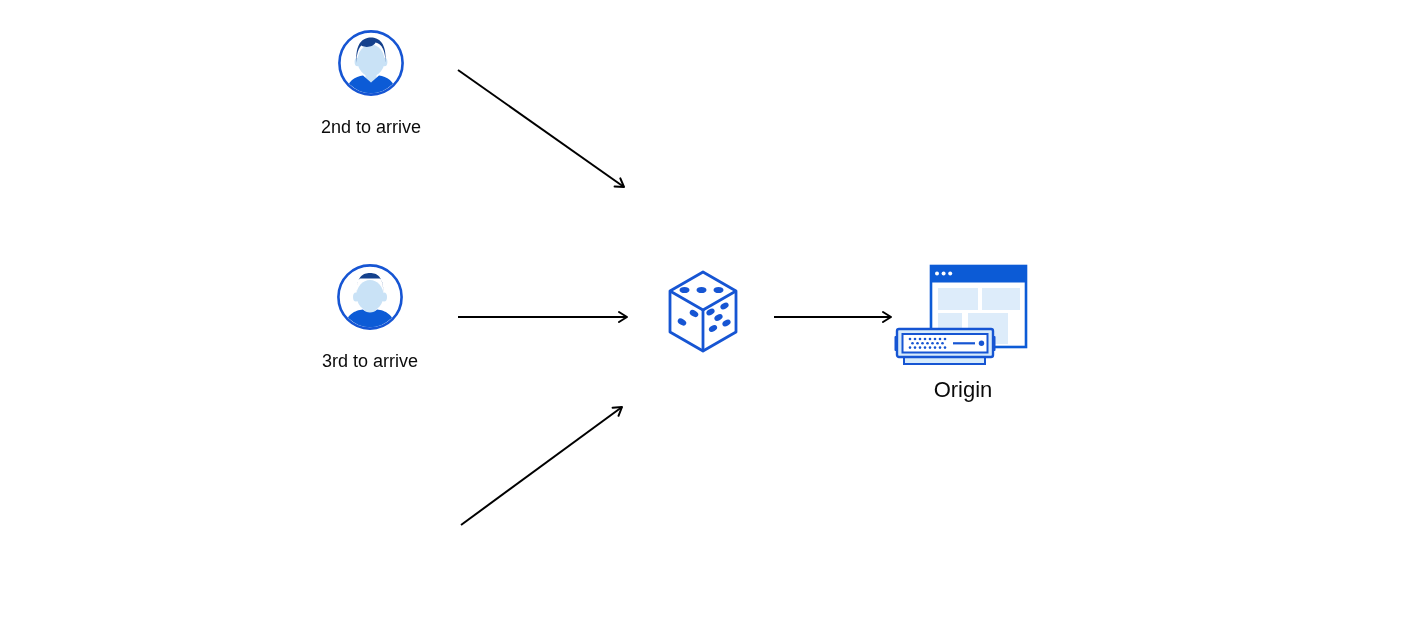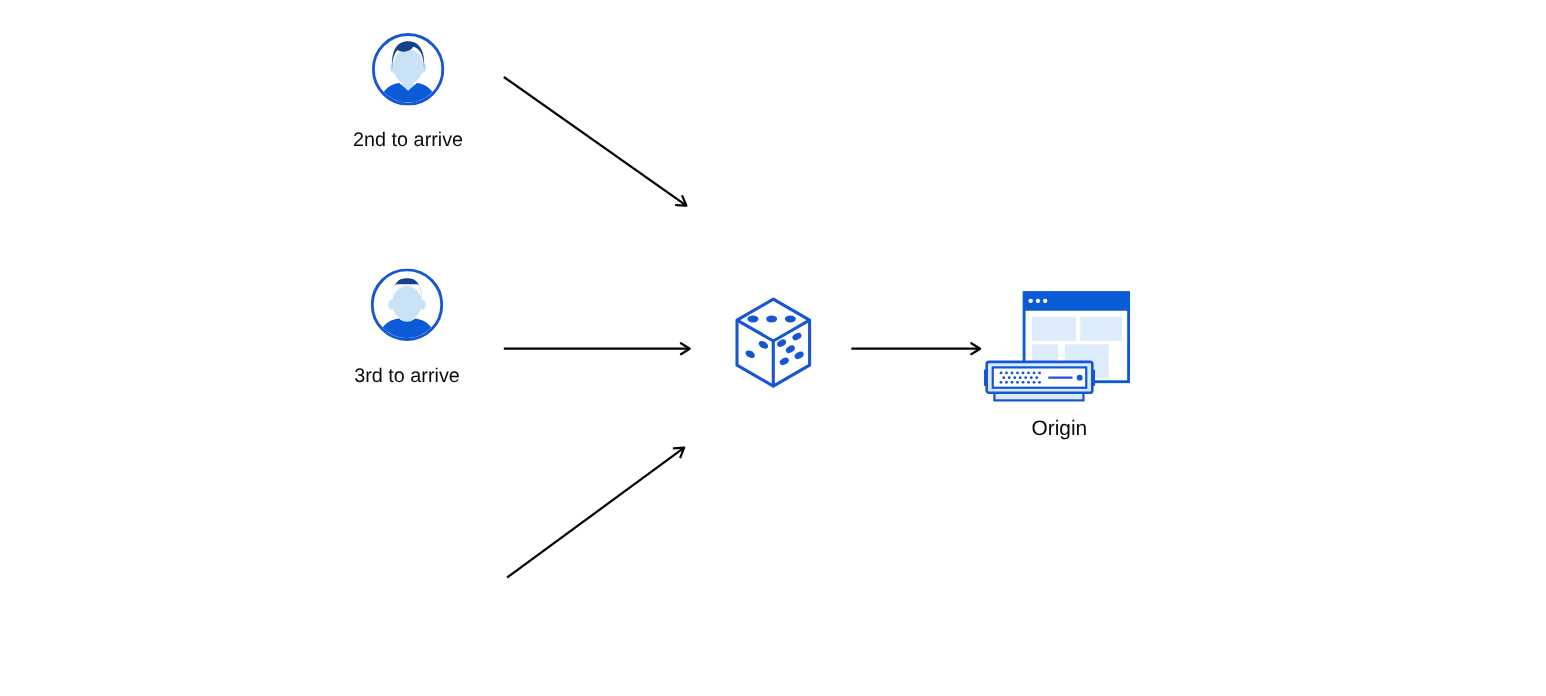--- a/index.html
+++ b/index.html
@@ -10,21 +10,21 @@
   html,body{margin:0;padding:0;background:var(--bg);}
   .canvas{
     position:relative; width:1405px; height:633px; background:var(--bg);
     overflow:hidden; font-family:"Liberation Sans", sans-serif;
   }
   .arrows{position:absolute; left:0; top:0; width:1405px; height:633px; pointer-events:none;}
   .node{position:absolute; display:flex; flex-direction:column; align-items:center;}
   .node-user{width:160px;}
   .node .label{margin-top:21px; font-size:18px; line-height:21px; color:var(--text); white-space:nowrap;}
   .node-origin{width:140px;}
-  .node-origin .label{margin-top:11px; font-size:19px;}
+  .node-origin .label{margin-top:11px; font-size:22px;}
   .avatar{width:66px; height:66px; display:block;}
 </style>
 </head>
 <body>
 
 <div class="canvas">
 
   <svg class="arrows" viewBox="0 0 1405 633">
     <defs>
       <marker id="ah" viewBox="0 0 14 14" markerWidth="14" markerHeight="14" refX="11" refY="7" orient="auto" markerUnits="userSpaceOnUse">
@@ -50,21 +50,21 @@
         <ellipse cx="46.5" cy="32" rx="2.9" ry="4.2" fill="var(--face)"></ellipse>
         <ellipse cx="33" cy="30.5" rx="13.5" ry="16" fill="var(--face)"></ellipse>
         <path d="M18.5,33 C17,13 25,7.5 33,7.5 C41,7.5 49,13 47.5,33 C47.5,21 44,13.5 37.5,12.5 C36,16.5 28,18.5 23.5,15.5 C20.5,18 18.5,24 18.5,33 Z" fill="var(--navy)"></path>
         <rect x="27.5" y="42" width="11" height="10" fill="var(--face)"></rect>
         <path d="M7,66 C8.5,51 17,46.5 25,45.5 L33,52.5 L41,45.5 C49,46.5 57.5,51 59,66 Z" fill="var(--brand-blue)"></path>
       </g>
     </svg>
     <div class="label">2nd to arrive</div>
   </div>
 
-  <div class="node node-user" style="left:290px; top:244px;">
+  <div class="node node-user" style="left:290px; top:264px;">
     <svg class="avatar" viewBox="0 0 66 66">
       <defs>
           <clipPath id="cB">
             <circle cx="33" cy="33" r="30.2"></circle>
           </clipPath>
         </defs>
       <circle cx="33" cy="33" r="31.6" fill="#fff" stroke="var(--stroke-blue)" stroke-width="2.6"></circle>
       <g clip-path="url(#cB)">
         <ellipse cx="19" cy="33" rx="3" ry="4.6" fill="var(--face)"></ellipse>
         <ellipse cx="47" cy="33" rx="3" ry="4.6" fill="var(--face)"></ellipse>

